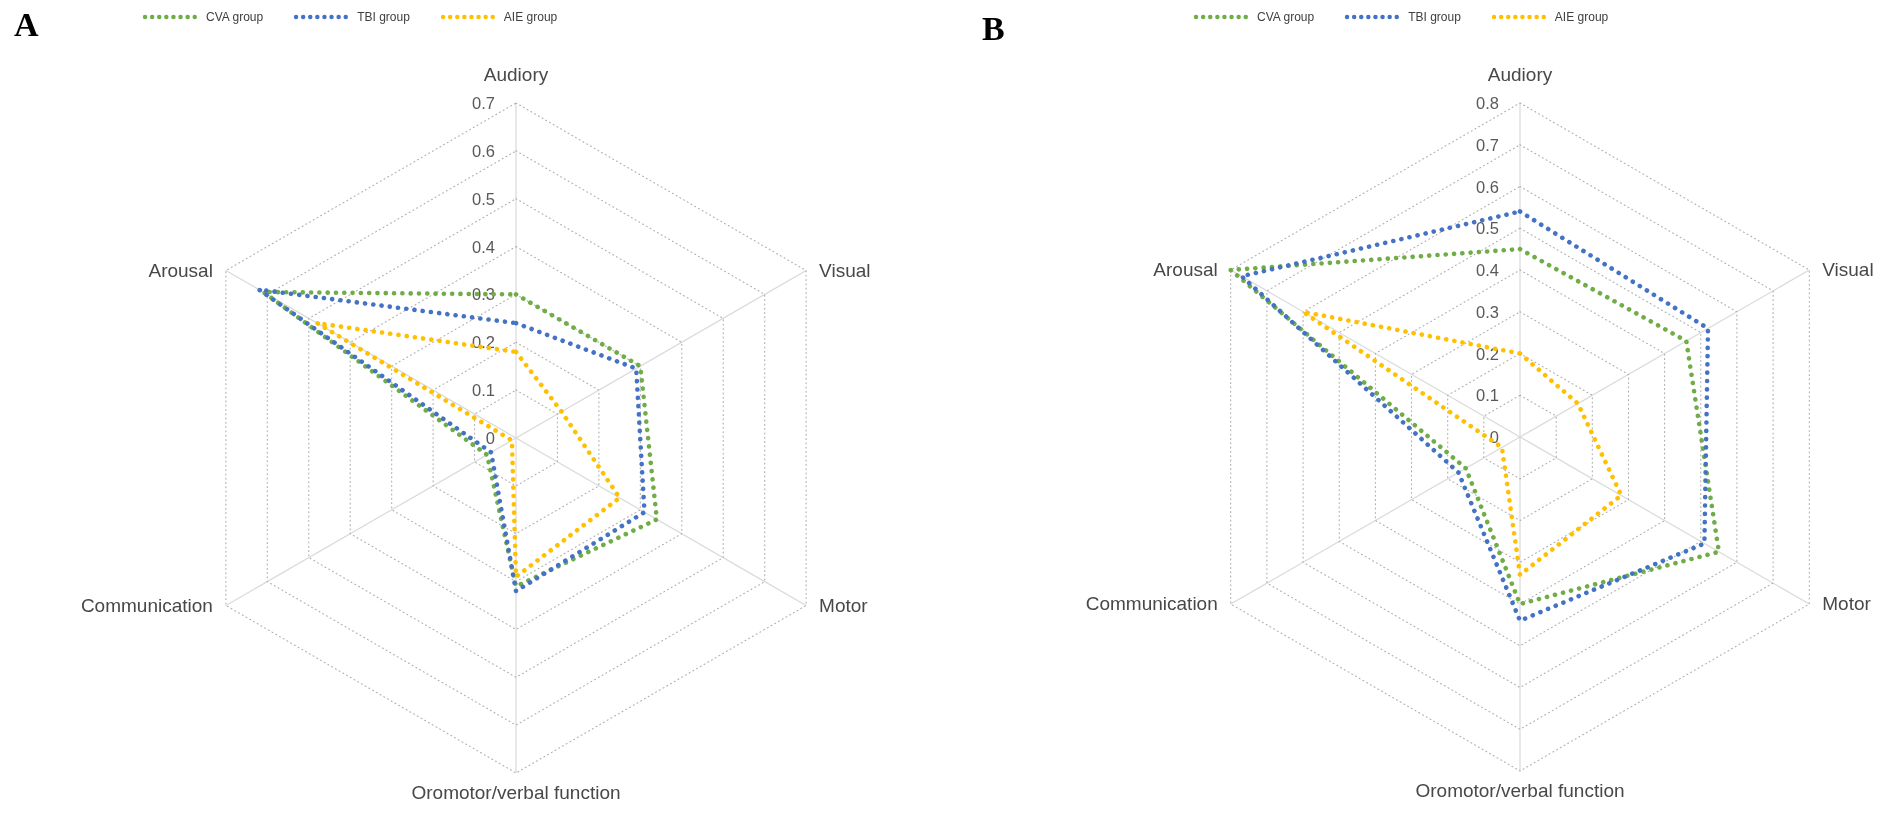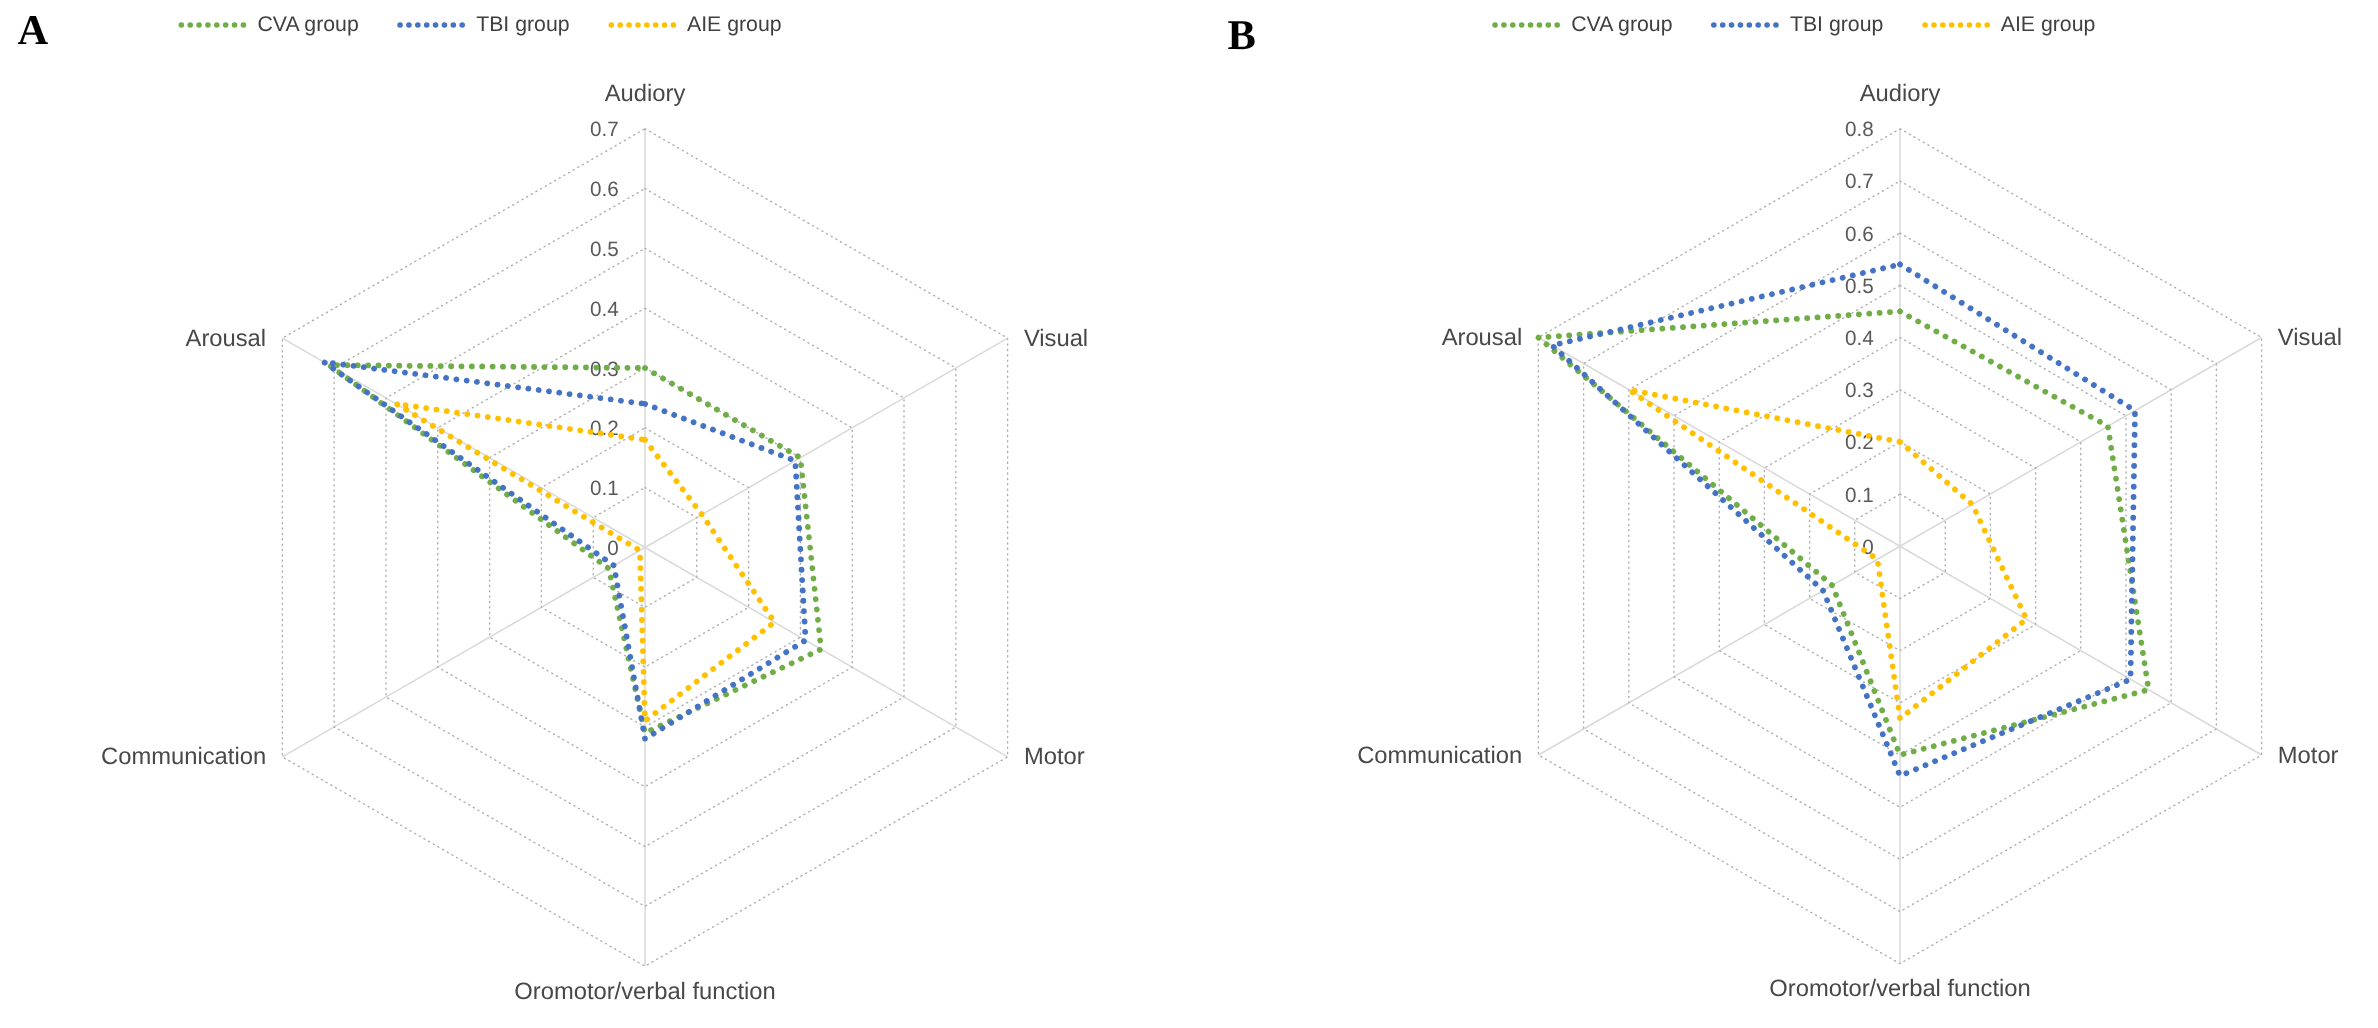--- a/index.html
+++ b/index.html
@@ -5,21 +5,21 @@
   html,body{margin:0;padding:0;background:#ffffff;}
   #figure{position:relative;width:1902px;height:822px;background:#ffffff;overflow:hidden;
           font-family:"Liberation Sans","DejaVu Sans",sans-serif;}
   .panel{position:absolute;top:0;width:951px;height:822px;}
   .panel-letter{position:absolute;font-family:"Liberation Serif","DejaVu Serif",serif;
           font-weight:bold;font-size:34px;color:#000;z-index:5;}
   .legend{position:absolute;top:10px;display:flex;align-items:center;gap:30px;z-index:4;}
   .legend-item{display:flex;align-items:center;gap:6px;}
   .legend-swatch{width:58px;height:6px;position:relative;}
   .legend-swatch svg{display:block;}
-  .legend-label{font-size:17px;color:#404040;}
+  .legend-label{font-size:12px;color:#404040;}
   svg.radar{position:absolute;left:0;top:0;}
   text{font-family:"Liberation Sans","DejaVu Sans",sans-serif;}
   .ring-label{font-size:16.5px;fill:#595959;}
   .axis-label{font-size:19px;fill:#484848;}
 </style>
 </head>
 <body>
 
 <div id="figure">
 

